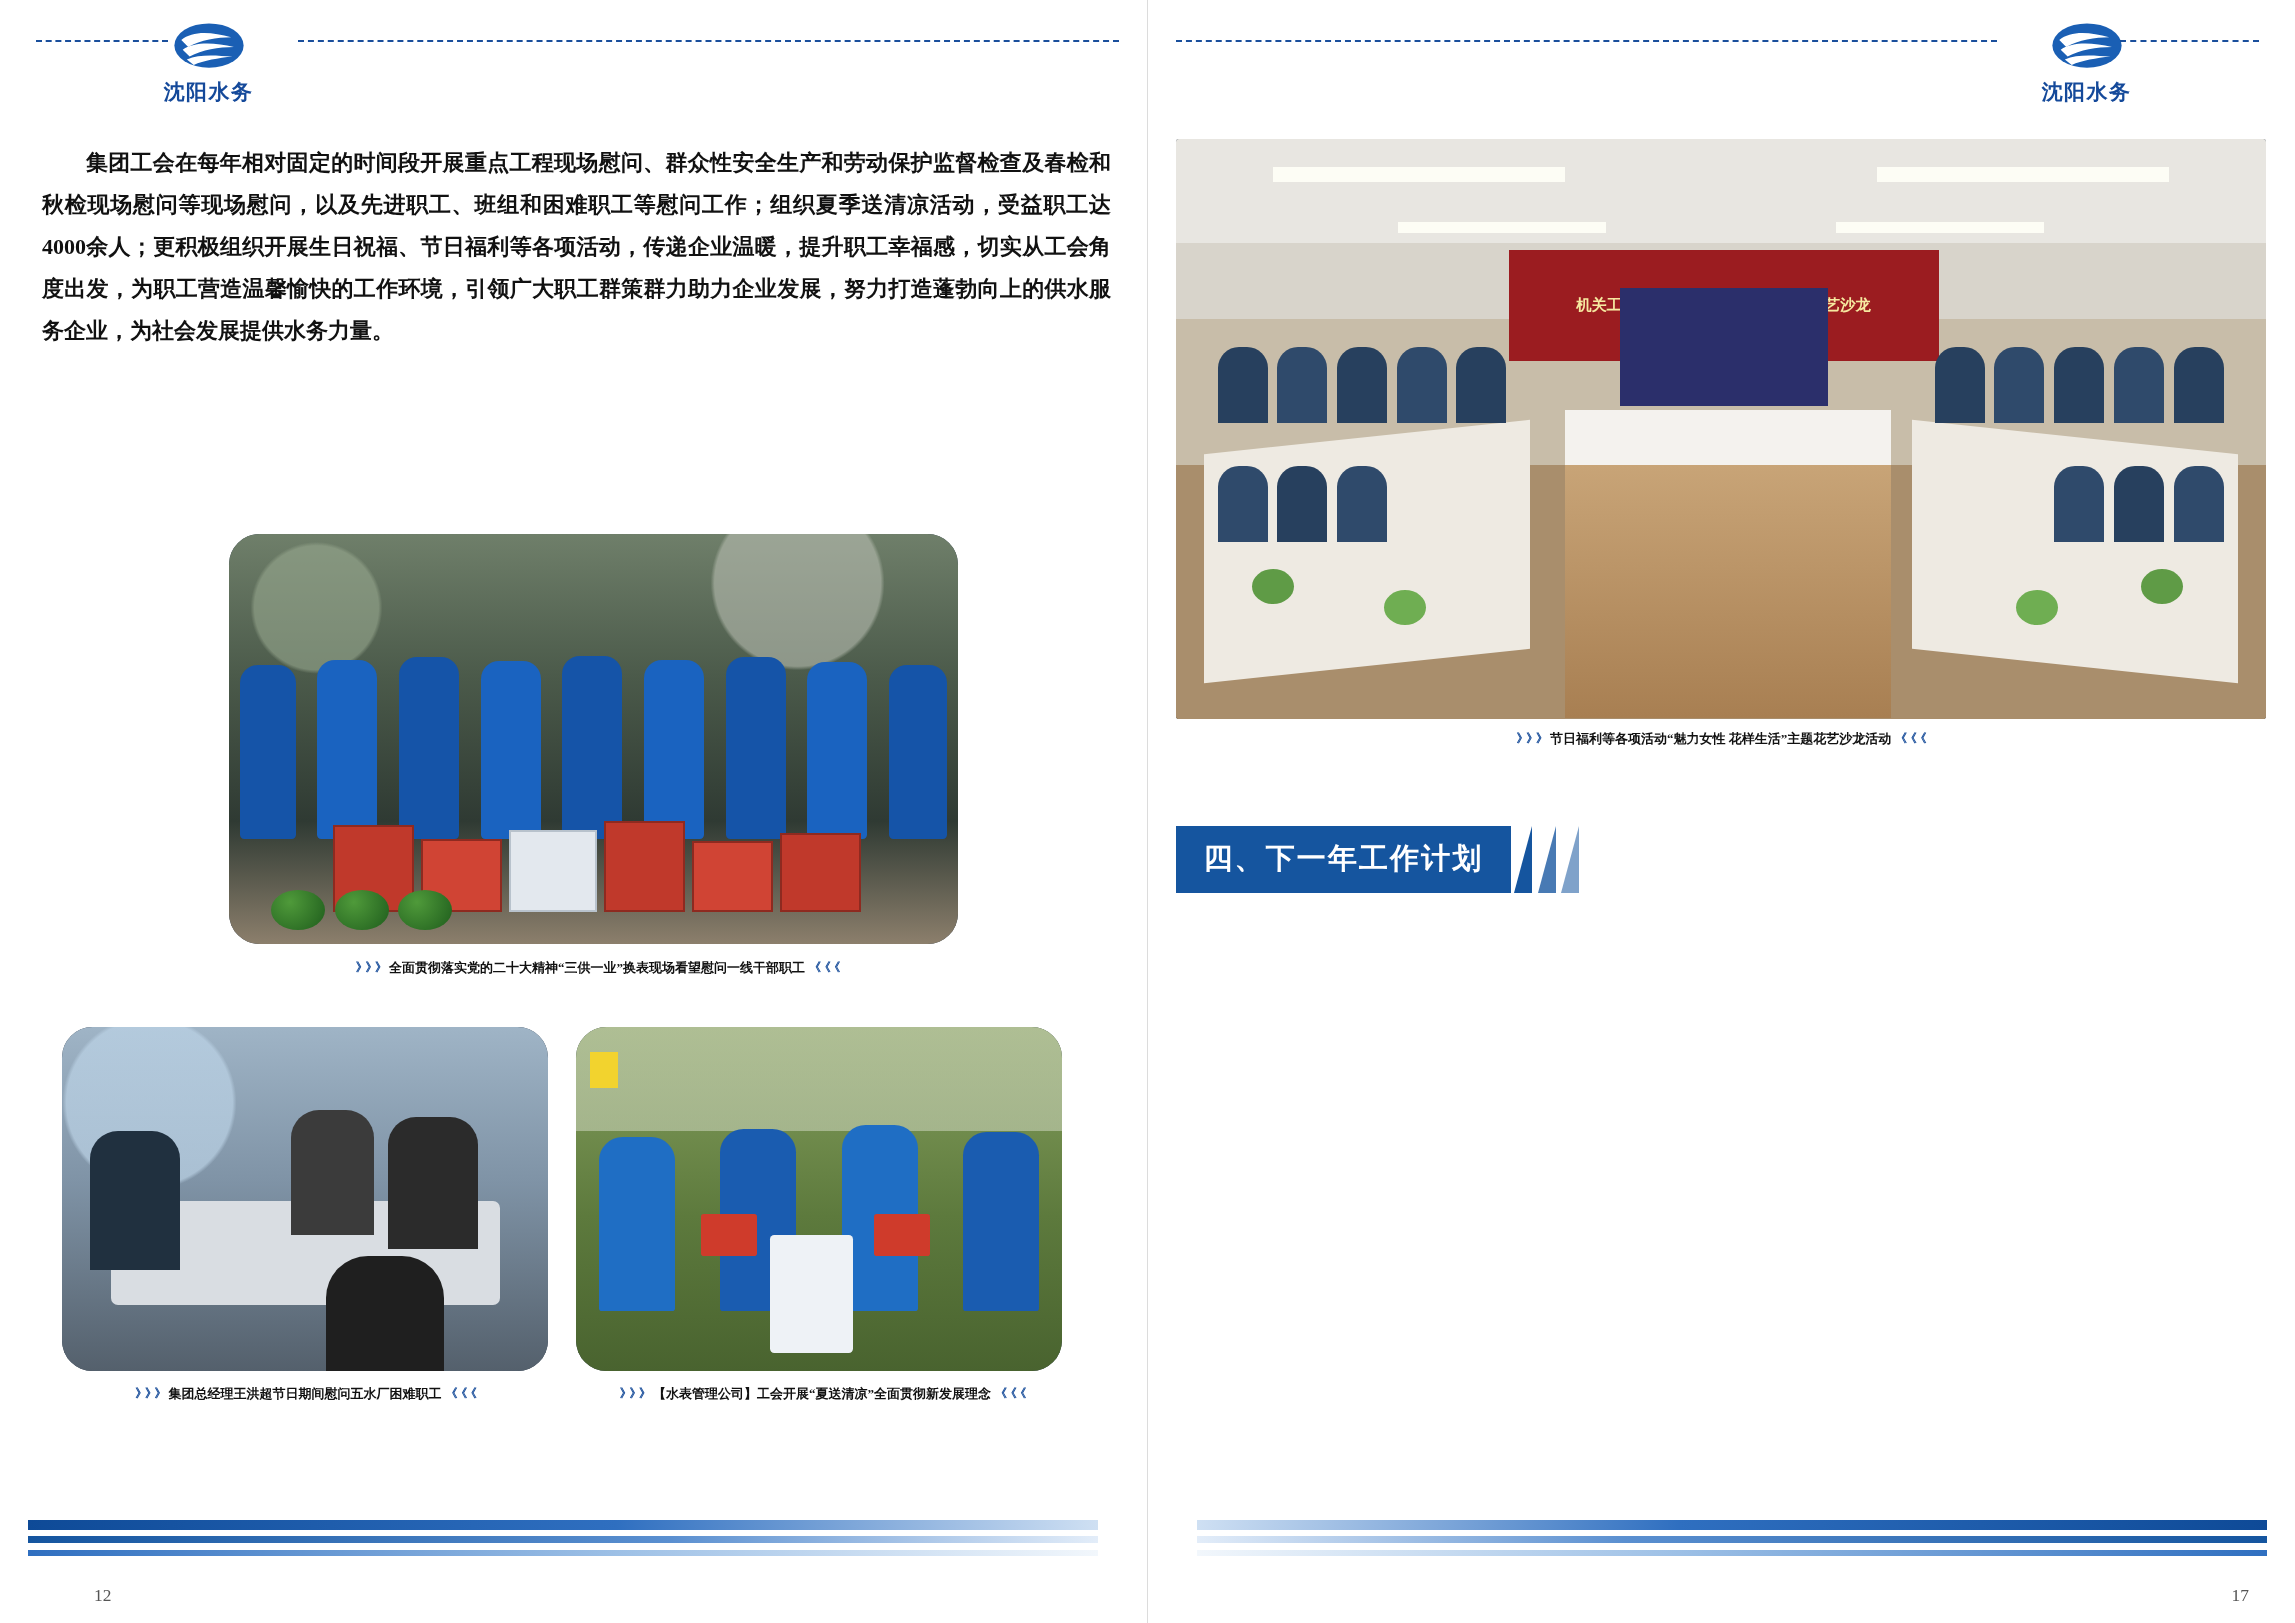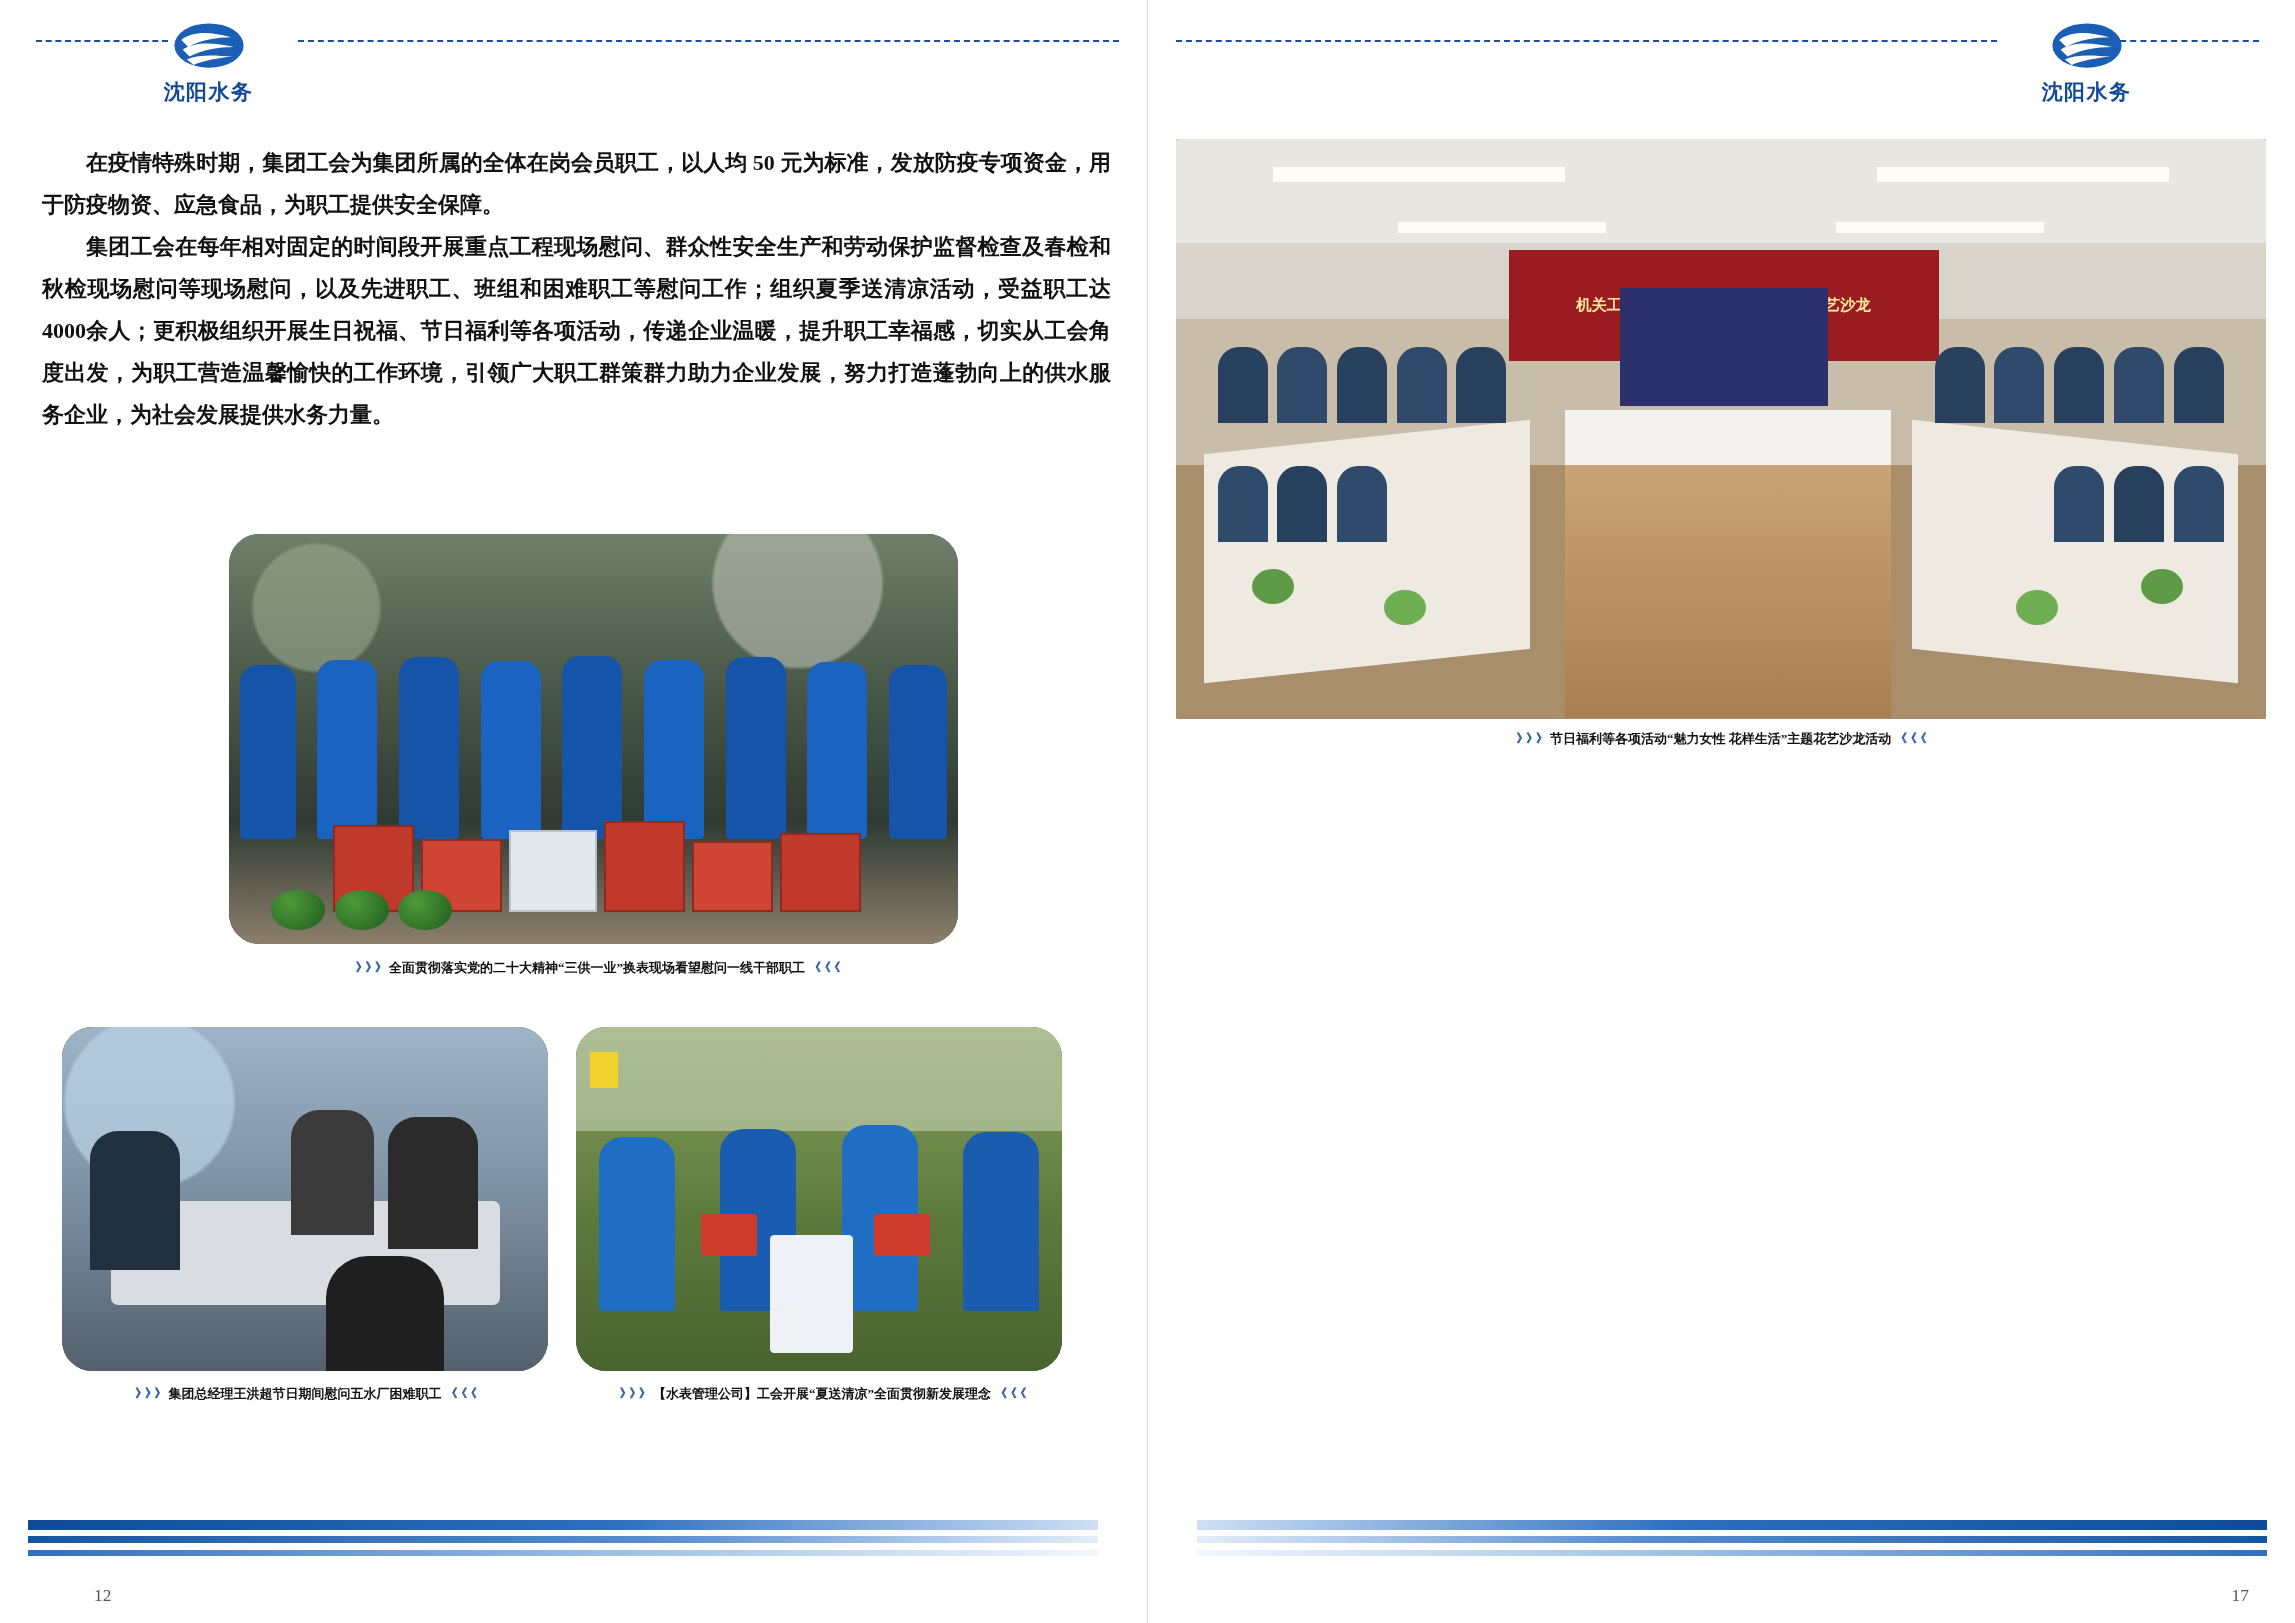--- a/index.html
+++ b/index.html
@@ -182,21 +182,20 @@
           <path d="M12 26 C28 12, 56 14, 84 22 C64 22, 40 26, 22 36 Z" fill="#ffffff"></path>
           <path d="M14 40 C32 28, 60 30, 88 36 C66 36, 42 40, 24 50 Z" fill="#ffffff"></path>
           <path d="M20 54 C38 46, 62 48, 86 50 C66 52, 44 56, 30 62 Z" fill="#ffffff"></path>
         </svg>
         <div class="logo-text">沈阳水务</div>
       </div>
       <div class="dash-rule" style="left:298px; right:28px; top:40px;"></div>
     </div>
 
     <div class="body-text" style="left:42px; top:142px; width:1069px;">
-      <p>在疫情特殊时期，集团工会为集团所属的全体在岗会员职工，以人均 50 元为标准，发放防疫专项资金，用于防疫物资、应急食品，为职工提供安全保障。</p>
       <p>集团工会在每年相对固定的时间段开展重点工程现场慰问、群众性安全生产和劳动保护监督检查及春检和秋检现场慰问等现场慰问，以及先进职工、班组和困难职工等慰问工作；组织夏季送清凉活动，受益职工达4000余人；更积极组织开展生日祝福、节日福利等各项活动，传递企业温暖，提升职工幸福感，切实从工会角度出发，为职工营造温馨愉快的工作环境，引领广大职工群策群力助力企业发展，努力打造蓬勃向上的供水服务企业，为社会发展提供水务力量。</p>
     </div>
 
     <div class="photo" style="left:229px; top:534px; width:729px; height:410px;">
       <div class="ph-layer" style="background:linear-gradient(#6f7f6a,#4b5a4a 35%,#2f3a33 70%,#8c7f6c 100%);"></div>
       <div class="ph-layer" style="background:
           radial-gradient(circle at 12% 18%, #98a88f 0 62px, transparent 66px),
           radial-gradient(circle at 78% 12%, #b9bfb2 0 83px, transparent 87px);opacity:.6"></div>
 
       <div style="position:absolute;left:0;top:97px;width:100%;height:208px;display:flex;justify-content:space-around;align-items:flex-end;">
@@ -336,20 +335,28 @@
       <div style="position:absolute;right:83px;top:430px;width:42px;height:35px;border-radius:50%;background:#5f9b46;"></div>
       <div style="position:absolute;right:208px;top:451px;width:42px;height:35px;border-radius:50%;background:#6fae52;"></div>
     </div>
 
     <div class="caption" style="left:28px; top:730px; width:1090px; justify-content:center;">
       <span class="chev">》》》</span>
       <span>节日福利等各项活动“魅力女性 花样生活”主题花艺沙龙活动</span>
       <span class="chev">《《《</span>
     </div>
 
+    <div class="banner" style="left:28px; top:826px;">
+      <div class="banner-box">四、下一年工作计划</div>
+      <div class="banner-slashes">
+        <div class="slash s1"></div>
+        <div class="slash s2"></div>
+        <div class="slash s3"></div>
+      </div>
+    </div>
 
 
     <div class="footer-bars" style="bottom:62px; left:49px; right:28px;">
       <div class="fbar r1"></div>
       <div class="fbar r2"></div>
       <div class="fbar r3"></div>
     </div>
     <div class="pageno" style="right:46px;">17</div>
   </div>
 

